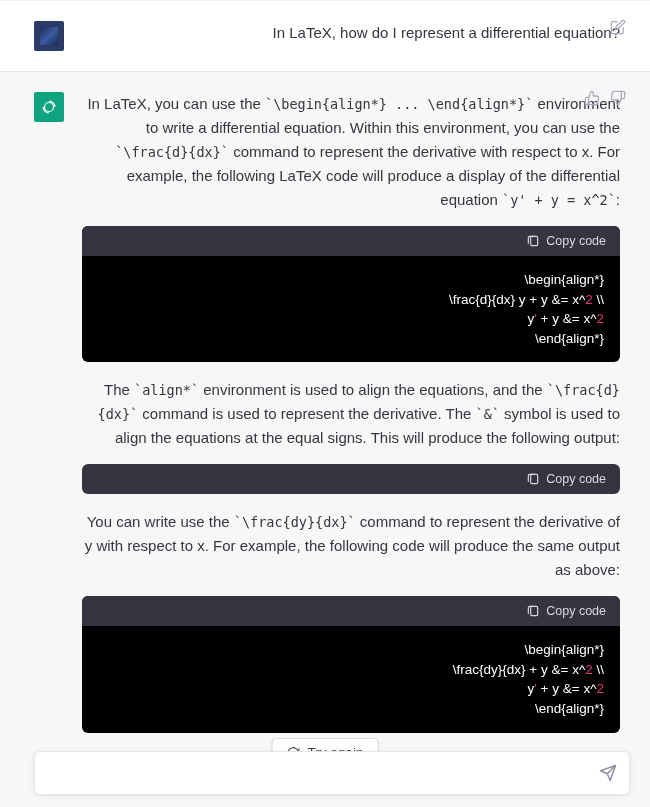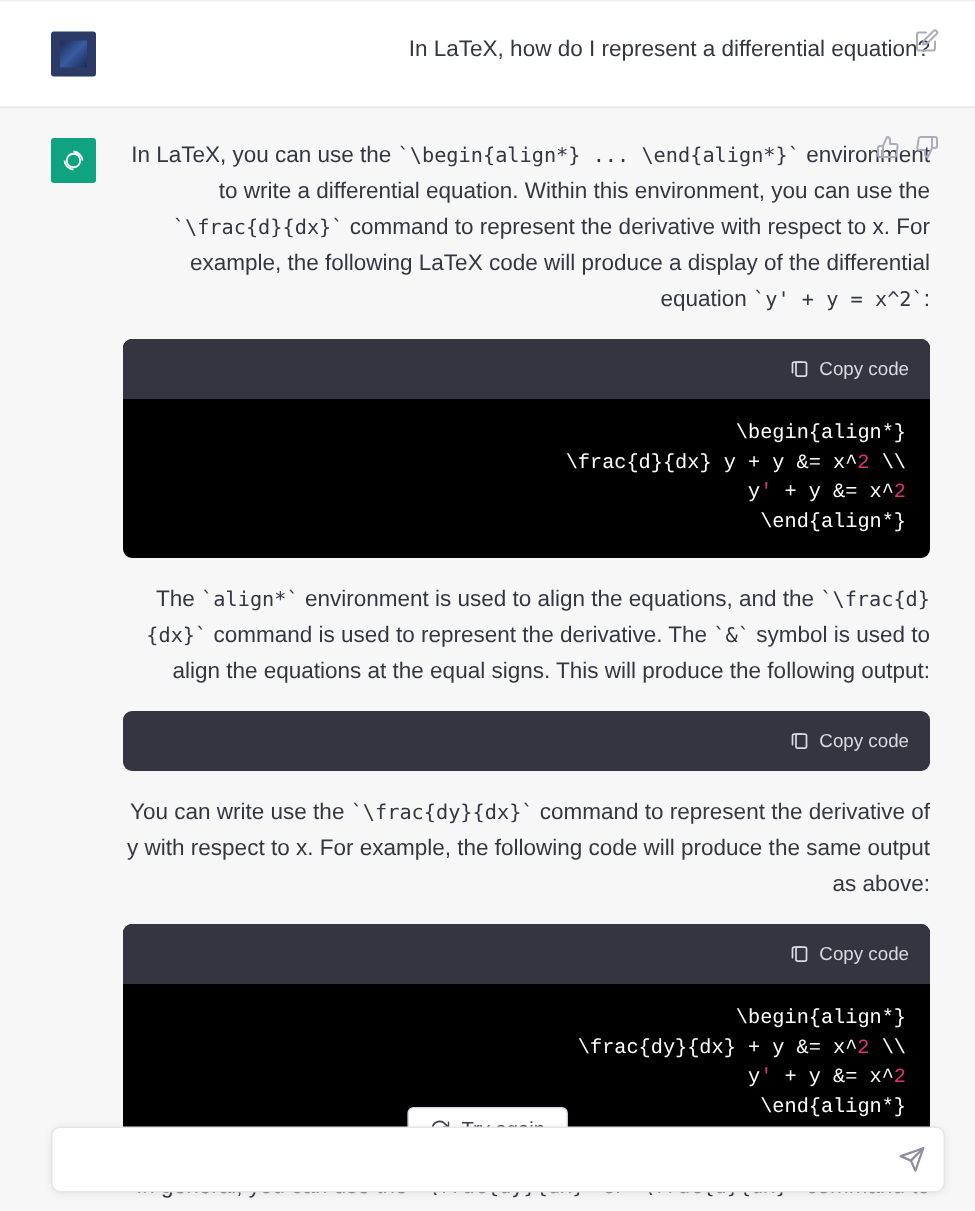--- a/index.html
+++ b/index.html
@@ -50,31 +50,31 @@
   }
   .row-actions .ic { width:16px;height:16px; cursor:pointer; }
   .codeblock {
     background:#000000;
     border-radius:6px;
     overflow:hidden;
     margin: 6px 0 16px 0;
   }
   .codeblock .cb-head {
     background:#343541;
-    height:40px;
+    height:30px;
     display:flex; align-items:center; justify-content:flex-end;
     padding: 0 14px;
     gap:6px;
     color:#d9d9e3;
     font-size:12.5px;
   }
   .codeblock .cb-head .ic { width:14px; height:14px; }
   .codeblock pre {
     padding: 14px 16px;
-    font-family: Liberation Mono, monospace;
+    font-family: Liberation Sans, sans-serif;
     font-size: 13.5px;
     line-height:1.45;
     color:#ffffff;
     white-space:pre;
   }
   .tok-red { color:#df3079; }
   .try-again {
     position:absolute;
     left:50%; transform:translateX(-50%);
     bottom:40px;

